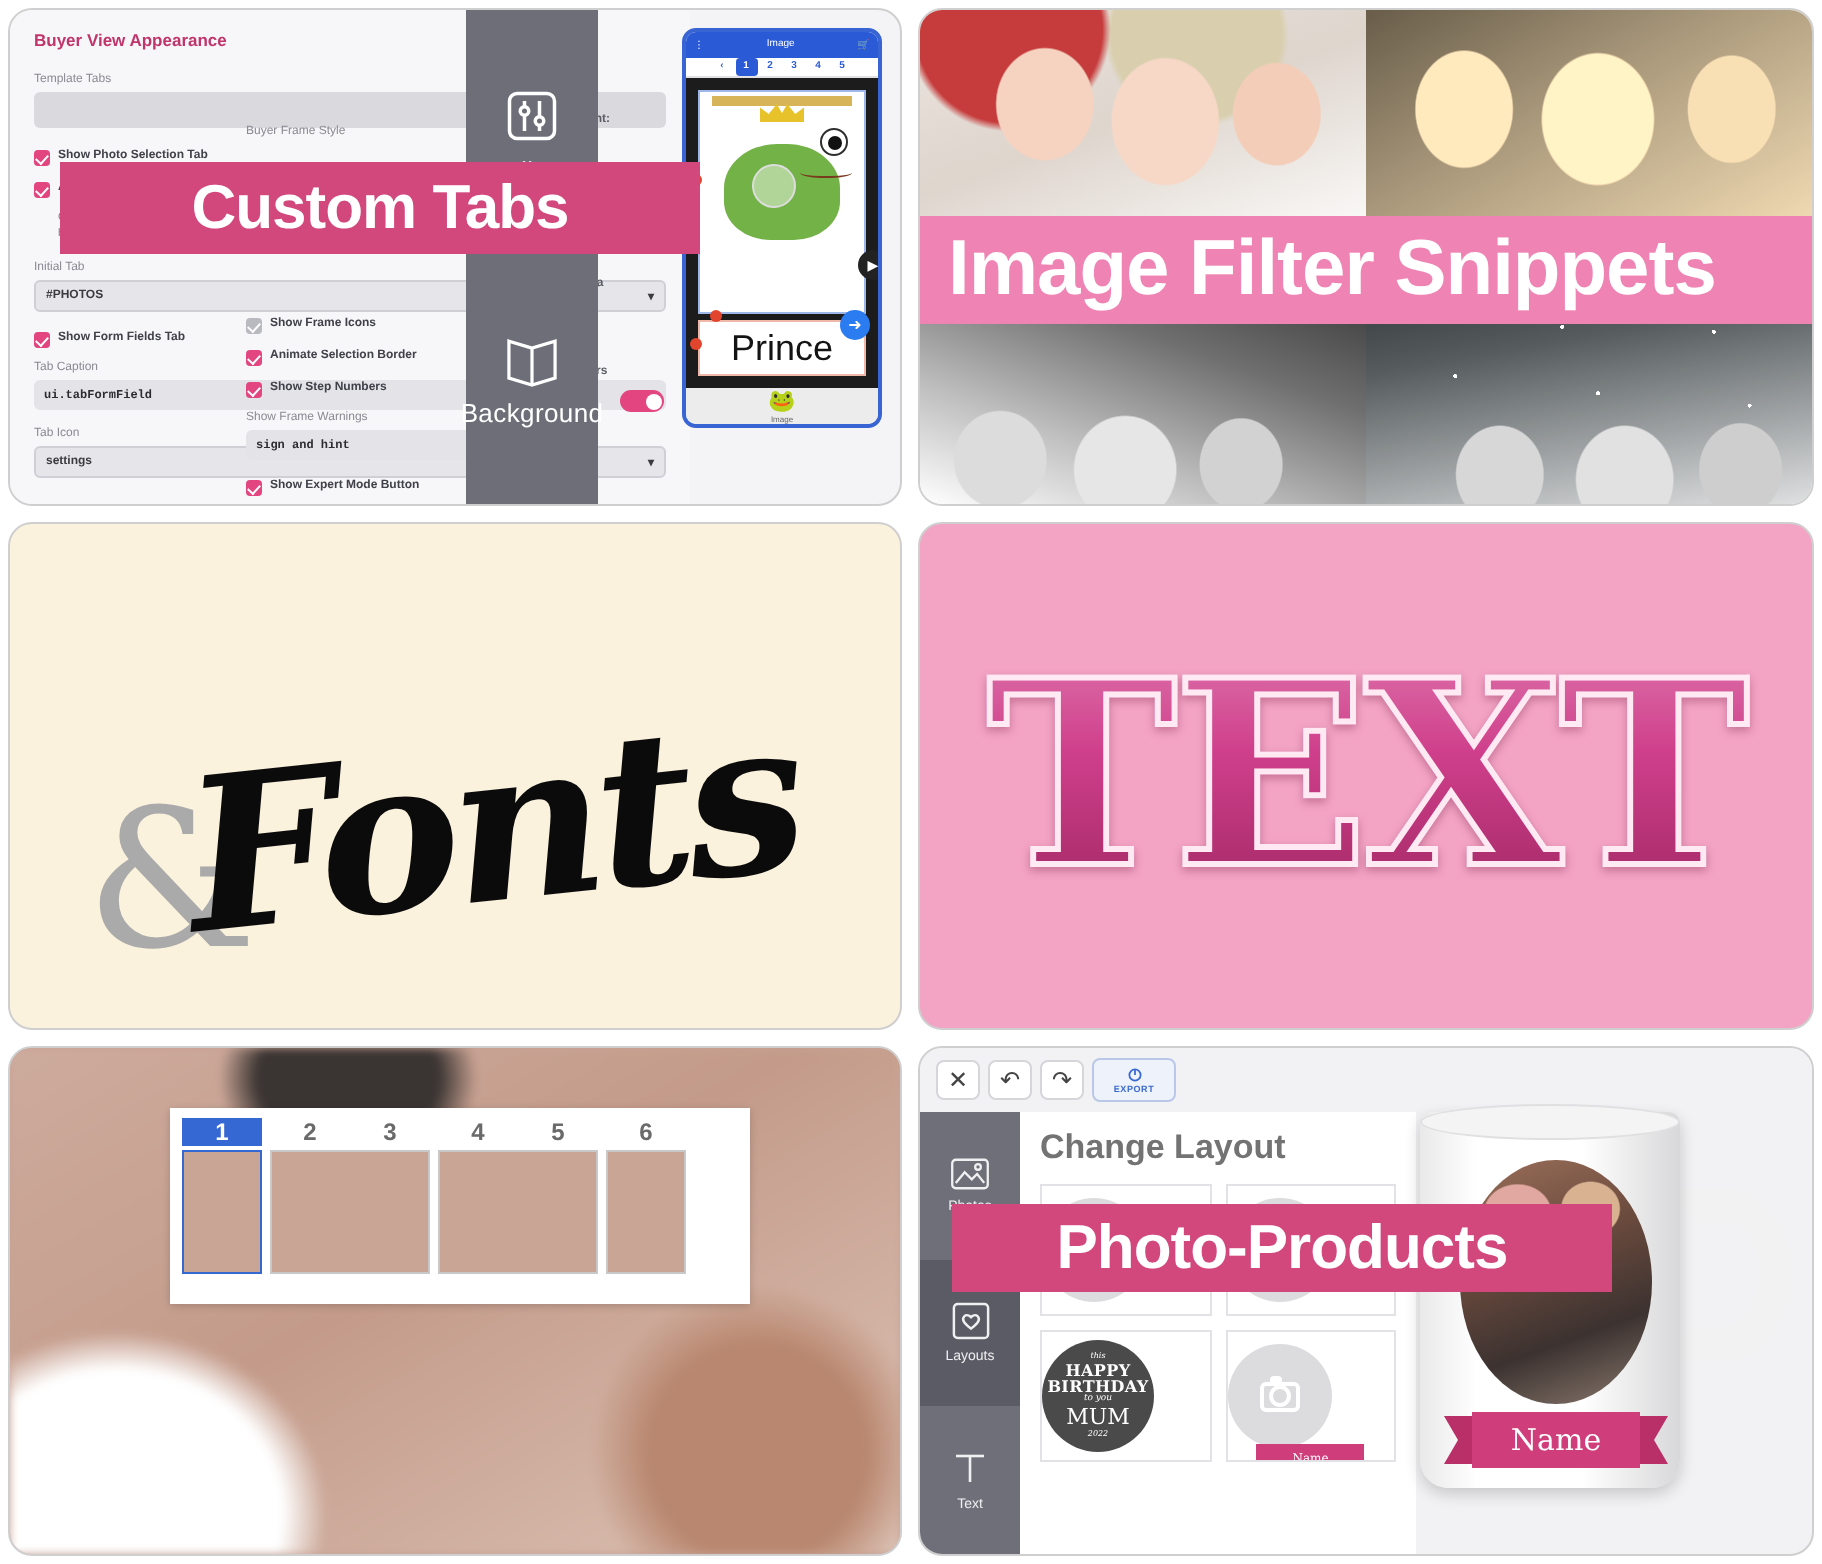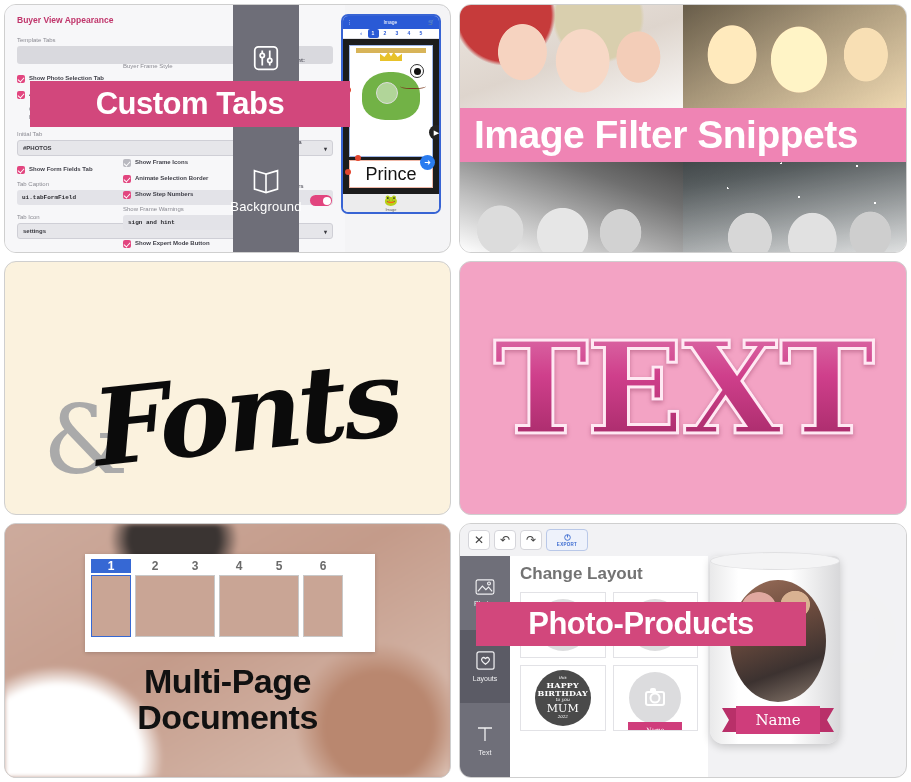--- a/index.html
+++ b/index.html
@@ -229,21 +229,21 @@
               background:#6f6f79; display:flex; flex-direction:column; }
   .sitem { height:76px; display:flex; flex-direction:column; align-items:center;
            justify-content:center; gap:5px; color:#f0f0f2; }
   .sitem.active { background:#5b5b65; }
   .sitem .sl { font-size:7px; }
   .t6 .panel { position:absolute; left:50px; top:32px; right:198px; bottom:0;
                background:#fff; padding:8px 10px; }
   .t6 .panel h3 { font-size:17px; color:#737373; font-weight:bold; margin-bottom:8px; }
   .lgrid { display:grid; grid-template-columns:1fr 1fr; gap:7px; }
   .lcard { height:66px; background:#fff; border:1px solid #e2e2e6;
-           display:flex; align-items:center; justify-content:center; position:relative;
+           display:flex; align-items:center; justify-content:flex-start; position:relative;
            overflow:hidden; }
   .circ { width:52px; height:52px; border-radius:50%; background:#dcdcde;
           display:flex; align-items:center; justify-content:center; }
   .cam { width:20px; height:15px; border:2px solid #fff; border-radius:3px;
          position:relative; }
   .cam::before { content:""; position:absolute; left:50%; top:50%;
          transform:translate(-50%,-50%); width:7px; height:7px;
          border:2px solid #fff; border-radius:50%; }
   .cam::after { content:""; position:absolute; left:3px; top:-5px; width:6px;
          height:3px; background:#fff; border-radius:2px 2px 0 0; }
@@ -466,24 +466,20 @@
             <div class="pgnum">5</div>
           </div>
           <div class="pgthumb wide"></div>
         </div>
         <div class="pgslot">
           <div class="pgnum">6</div>
           <div class="pgthumb"></div>
         </div>
       </div>
 
-      <div class="title">
-        <div>Multi-Page</div>
-        <div>Documents</div>
-      </div>
     </div>
   </div>
 
   <div class="cell">
     <div class="tile t6">
 
       <div class="topbar">
         <div class="tbtn">✕</div>
         <div class="tbtn">↶</div>
         <div class="tbtn">↷</div>

